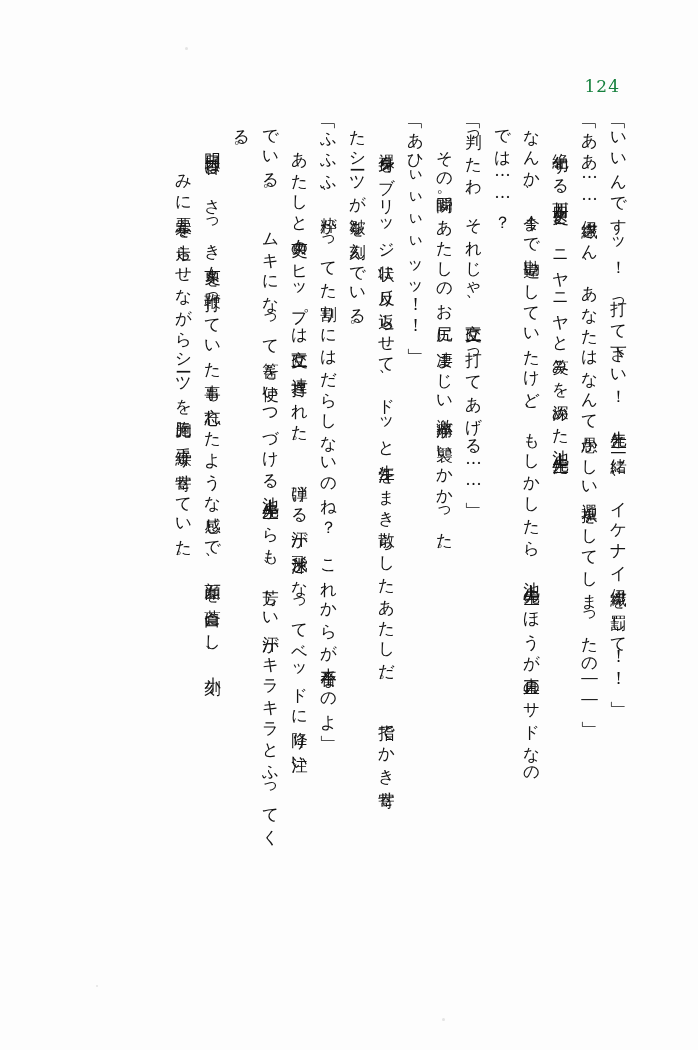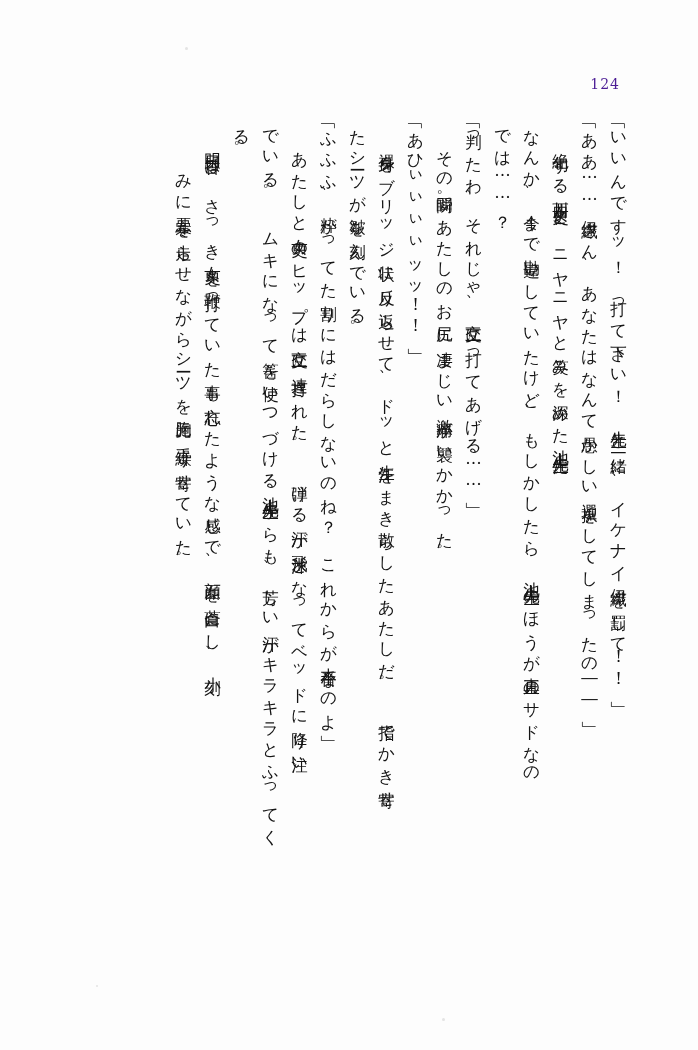--- a/index.html
+++ b/index.html
@@ -21,23 +21,23 @@
     top: 0;
     width: 698px;
     height: 1050px;
     background: #fdfdfd;
   }
   
   .page-number {
     position: absolute;
     top: 76px;
     right: 78px;
-    font-size: 14px;
+    font-size: 17px;
     letter-spacing: 1px;
-    color: #4c1d95;
+    color: #15803d;
     font-family: "DejaVu Serif", "Liberation Serif", serif;
   }
   
   .text-block {
     position: absolute;
     top: 118px;
     right: 72px;
     height: 880px;
     display: flex;
     flex-direction: row;

